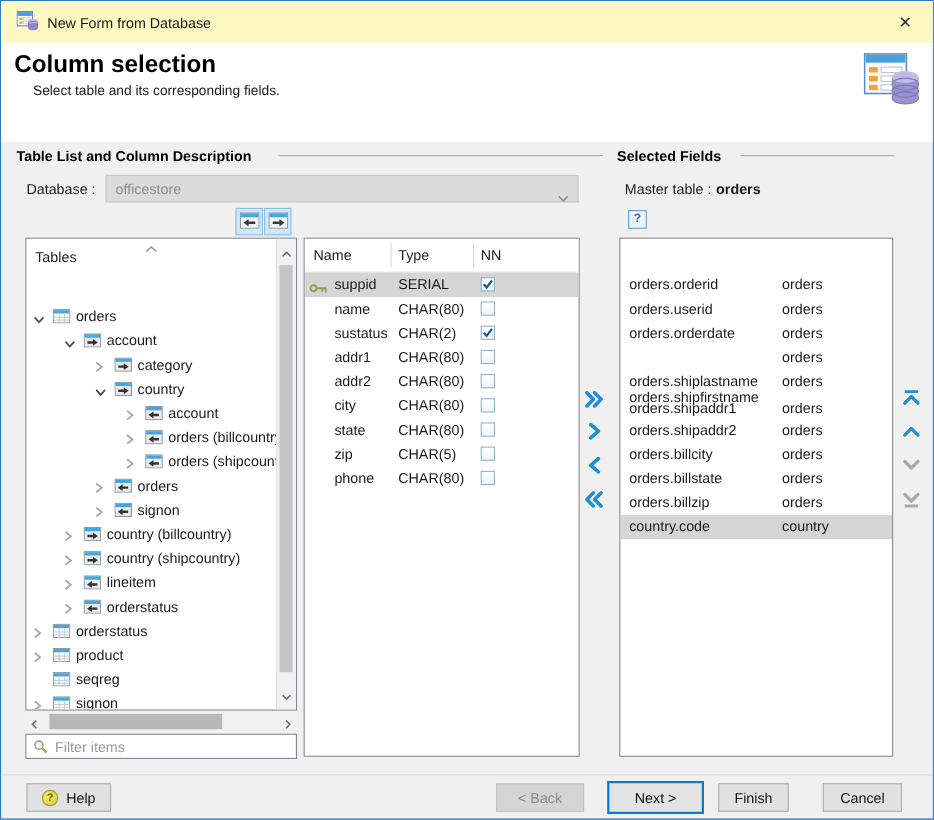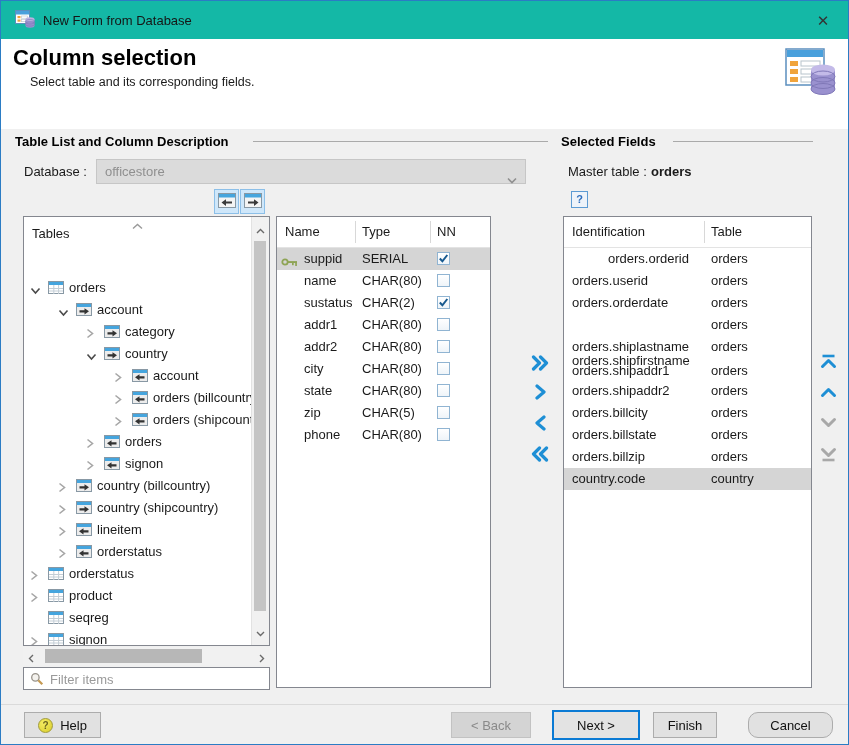--- a/index.html
+++ b/index.html
@@ -3,21 +3,21 @@
 <meta charset="utf-8">
 <style>
   html,body{margin:0;padding:0;background:#555;}
   .dialog{
     position:relative;width:849px;height:745px;box-sizing:border-box;
     background:#f0f0f0;border:1px solid #2b7cc4;overflow:hidden;
     font-family:"Liberation Sans", sans-serif;font-size:13px;color:#1a1a1a;
     -webkit-font-smoothing:antialiased;
   }
   
-  .titlebar{position:absolute;left:0;top:0;right:0;height:38px;background:#14b8a6;}
+  .titlebar{position:absolute;left:0;top:0;right:0;height:38px;background:#fef9c3;}
   .win-title{position:absolute;left:42px;top:12px;font-size:13px;color:#161616;}
   .app-icon{position:absolute;left:14px;top:9px;}
   .close-btn{position:absolute;right:14px;top:9px;width:22px;height:22px;text-align:center;
     line-height:22px;font-size:15px;color:#333;cursor:default;}
   .headerband{position:absolute;left:0;top:38px;right:0;height:90px;background:#fff;}
   .h-title{position:absolute;left:12px;top:6px;font-size:22px;font-weight:bold;color:#000;}
   .h-sub{position:absolute;left:29px;top:36px;font-size:12.5px;color:#1a1a1a;}
   .h-icon{position:absolute;right:11px;top:9px;}
   
   .grp-label{position:absolute;font-weight:bold;font-size:13px;color:#000;white-space:nowrap;}
@@ -26,21 +26,21 @@
   .db-label{position:absolute;left:23px;top:163px;}
   .combo{position:absolute;left:95px;top:158px;width:430px;height:25px;box-sizing:border-box;
     background:#dbdbdb;border:1px solid #c6c6c6;color:#8f8f8f;line-height:23px;padding-left:8px;}
   .combo .arrow{position:absolute;right:8px;top:8px;}
   
   .tbtn{position:absolute;top:188px;width:25px;height:25px;box-sizing:border-box;
     background:#cfe7fa;border:1px solid #8cbfe8;display:flex;align-items:center;justify-content:center;}
   
   .panel{position:absolute;background:#fff;border:1px solid #84878f;box-sizing:border-box;overflow:hidden;}
   .tree-panel{left:22px;top:215px;width:247px;height:430px;}
-  .cols-panel{left:275px;top:215px;width:215px;height:472px;}
+  .cols-panel{left:275px;top:215px;width:251px;height:472px;}
   .sel-panel{left:562px;top:215px;width:249px;height:472px;}
   .tree-header{position:absolute;left:8px;top:9px;color:#1a1a1a;}
   .scrollhint{position:absolute;left:108px;top:1px;}
   
   .tree-rows{position:absolute;left:0;top:30px;right:17px;bottom:0;overflow:hidden;}
   .tree-row{position:absolute;left:0;width:100%;height:22px;white-space:nowrap;}
   .tree-row .expander{position:absolute;top:6px;width:14px;height:12px;}
   .tree-row .t-icon{position:absolute;top:4px;width:16px;height:13px;}
   .tree-row .t-label{position:absolute;top:3px;line-height:16px;}
   
@@ -493,28 +493,23 @@
       <path d="M8.5 2 L2.5 8 L8.5 14" fill="none" stroke="#1e8fd5" stroke-width="3.2" stroke-linecap="round" stroke-linejoin="round"></path>
       <path d="M15.5 2 L9.5 8 L15.5 14" fill="none" stroke="#1e8fd5" stroke-width="3.2" stroke-linecap="round" stroke-linejoin="round"></path>
     </svg>
   </div>
 
   <div class="master-label">Master table :</div>
   <div class="master-value">orders</div>
   <div class="hintbtn">?</div>
 
   <div class="panel sel-panel">
-    <div class="grid-head">
-      <span class="hc" style="left:8px;">Identification</span>
-      <span class="hc" style="left:147px;">Table</span>
-      <span class="vsep" style="left:140px;"></span>
-    </div>
     <div class="grid-rows">
         <div class="grid-row" style="top: 0px;">
-          <span class="cell" style="left: 8px; margin-left: 36px;">orders.orderid</span>
+          <span class="cell" style="left: 8px;">orders.orderid</span>
           <span class="cell" style="left: 147px;">orders</span>
         </div>
         <div class="grid-row" style="top: 22px;">
           <span class="cell" style="left: 8px;">orders.userid</span>
           <span class="cell" style="left: 147px;">orders</span>
         </div>
         <div class="grid-row" style="top: 44px;">
           <span class="cell" style="left: 8px;">orders.orderdate</span>
           <span class="cell" style="left: 147px;">orders</span>
         </div>
@@ -583,17 +578,17 @@
   </div>
   <div class="btn disabled" style="left:450px;width:80px;">
     <span>&lt; Back</span>
   </div>
   <div class="btn focused" style="left:551px;width:88px;">
     <span>Next &gt;</span>
   </div>
   <div class="btn" style="left:652px;width:64px;">
     <span>Finish</span>
   </div>
-  <div class="btn" style="left:747px;width:85px;border-radius:10px;">
+  <div class="btn" style="left:747px;width:72px;">
     <span>Cancel</span>
   </div>
 
 </div>
 
 </body></html>

